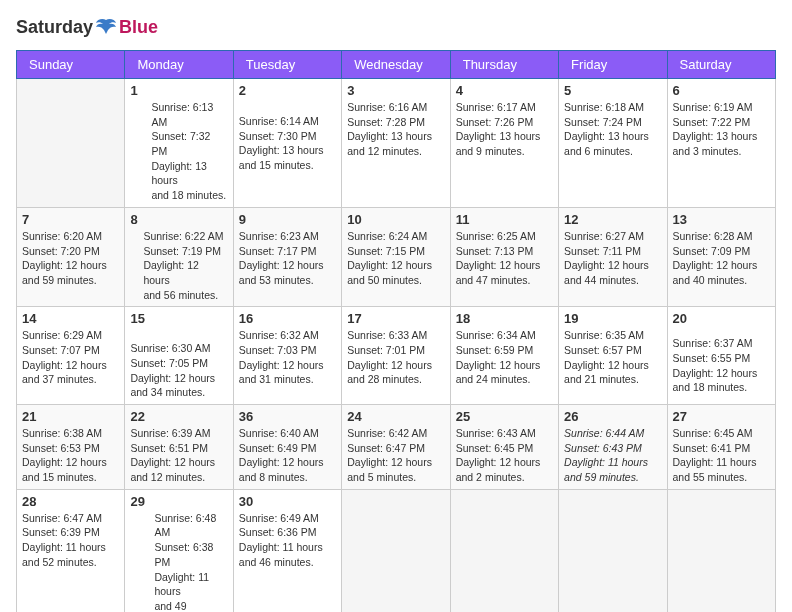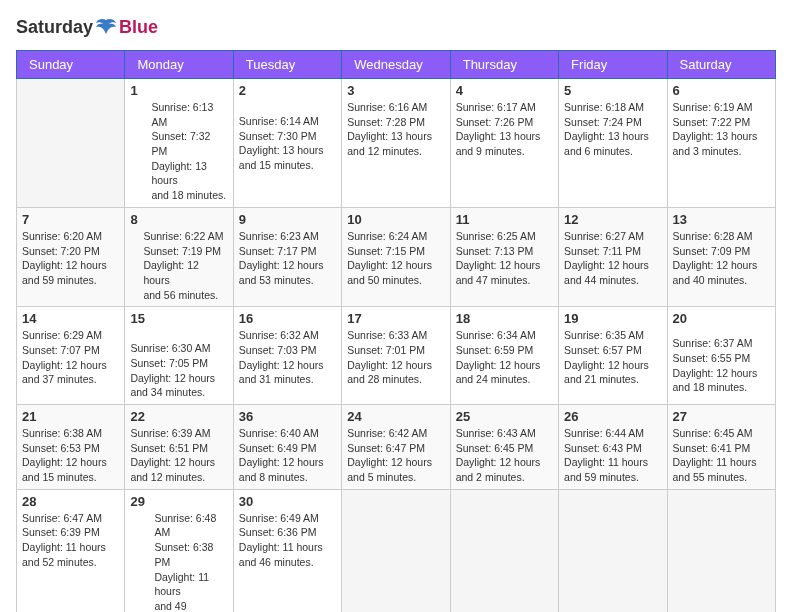--- a/index.html
+++ b/index.html
@@ -281,21 +281,21 @@
         </td>
         <td>
           <span class="day-num">25</span>
           <div class="cell-text" style="white-space: pre-line;">Sunrise: 6:43 AM
 Sunset: 6:45 PM
 Daylight: 12 hours
 and 2 minutes.</div>
         </td>
         <td>
           <span class="day-num">26</span>
-          <div class="cell-text" style="white-space: pre-line;">Sunrise: 6:44 AM
+          <div class="cell-text" style="white-space: pre-line; font-style: italic;">Sunrise: 6:44 AM
 Sunset: 6:43 PM
 Daylight: 11 hours
 and 59 minutes.</div>
         </td>
         <td>
           <span class="day-num">27</span>
           <div class="cell-text" style="white-space: pre-line;">Sunrise: 6:45 AM
 Sunset: 6:41 PM
 Daylight: 11 hours
 and 55 minutes.</div>

